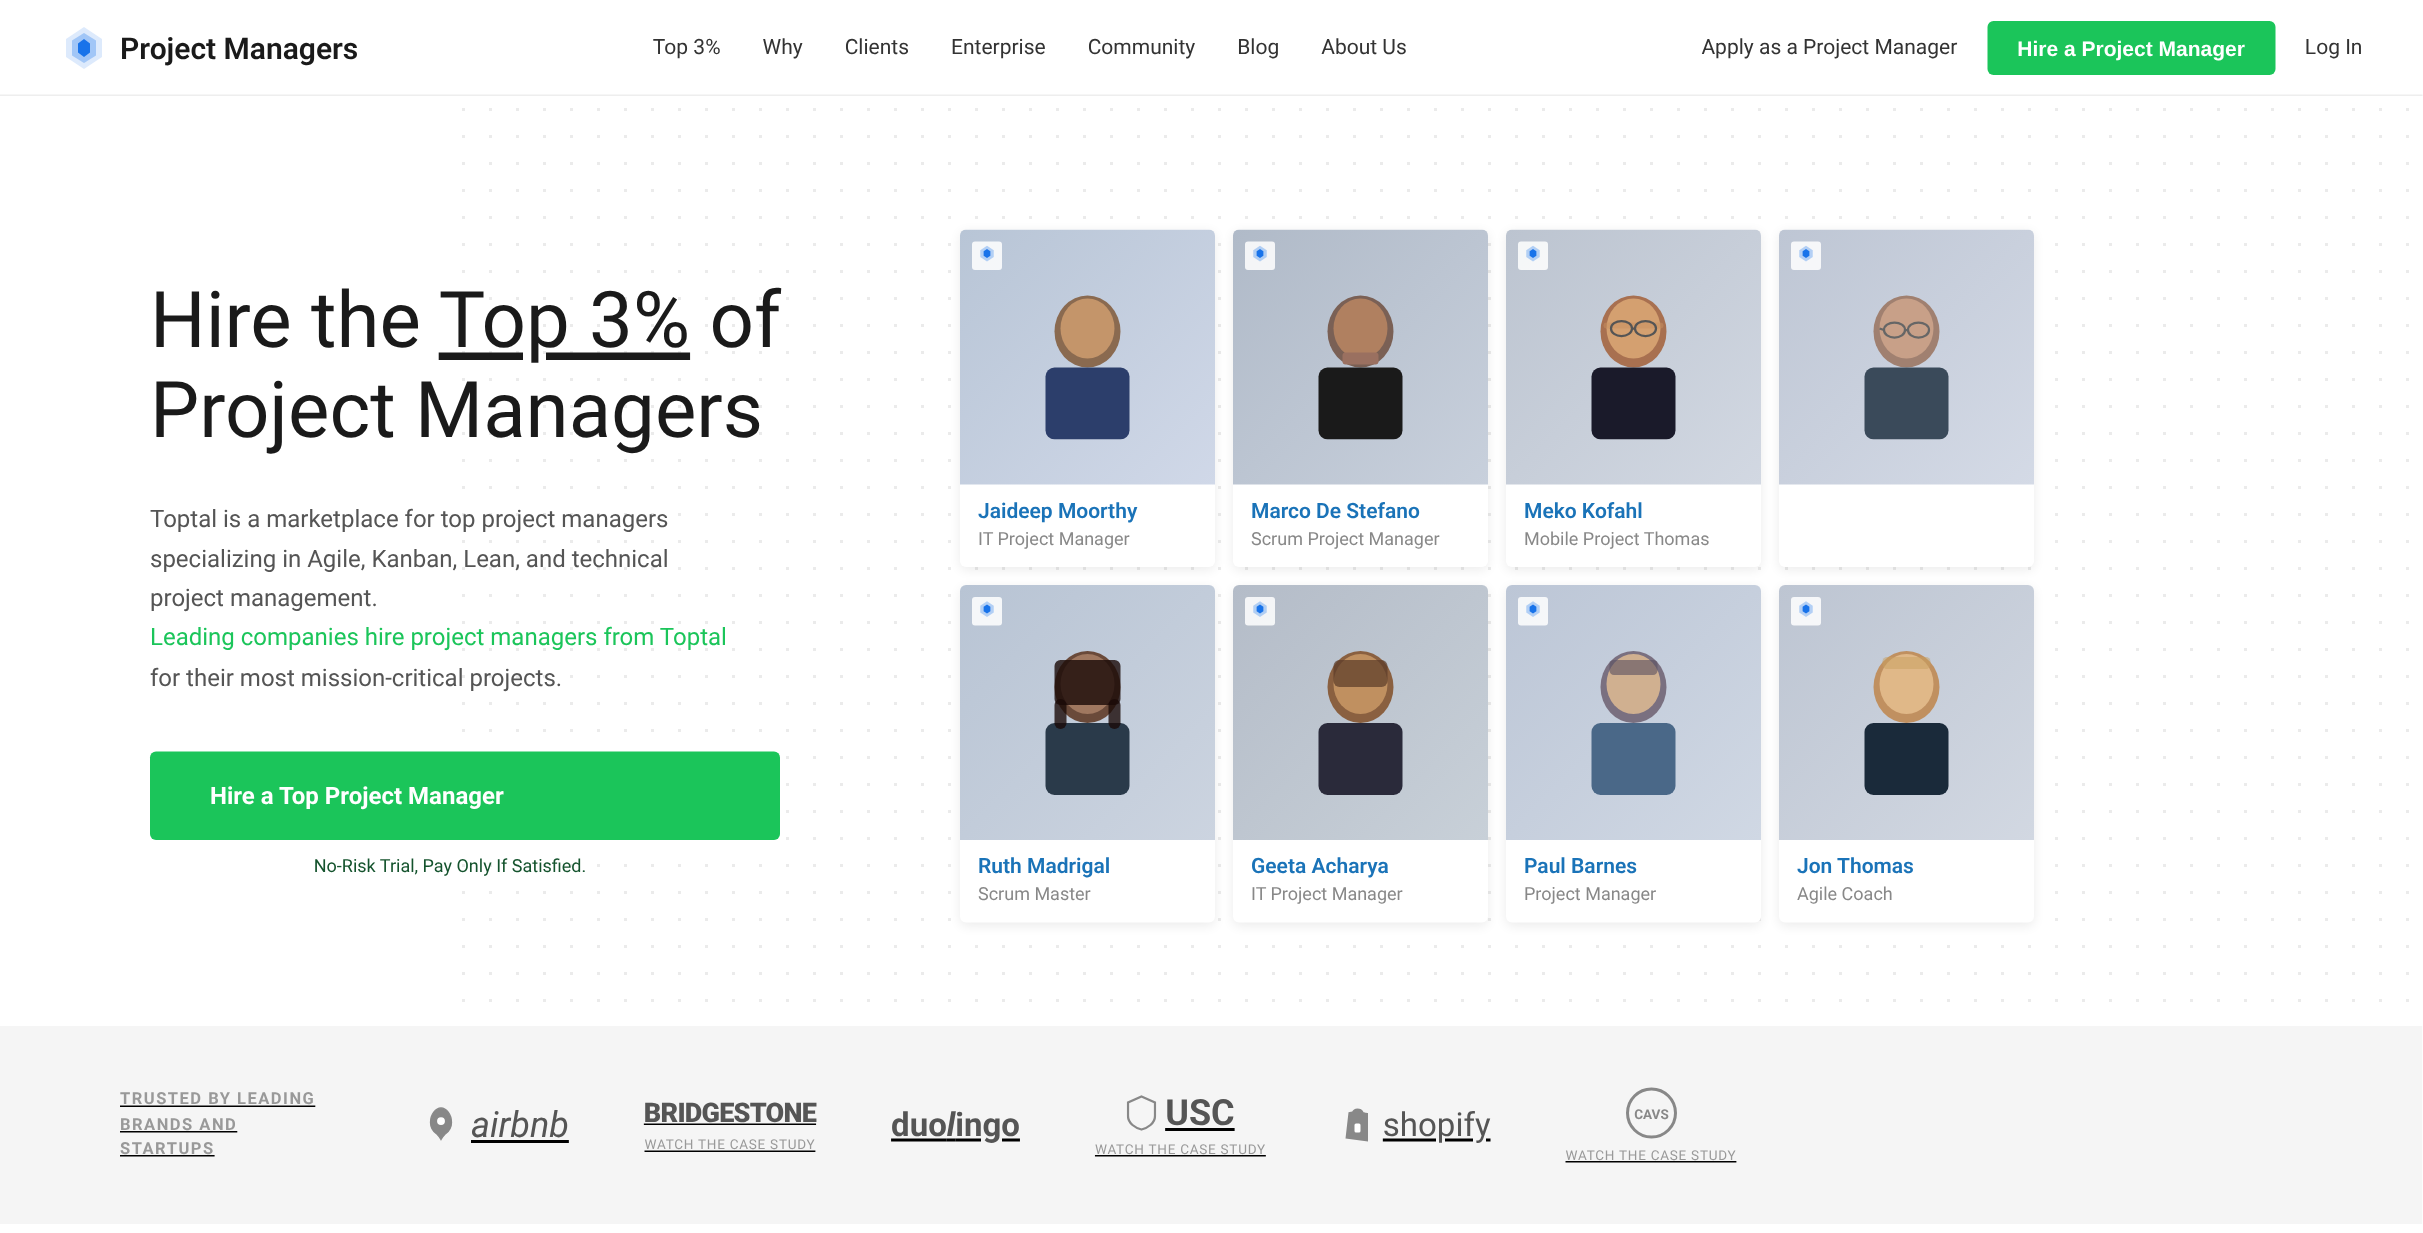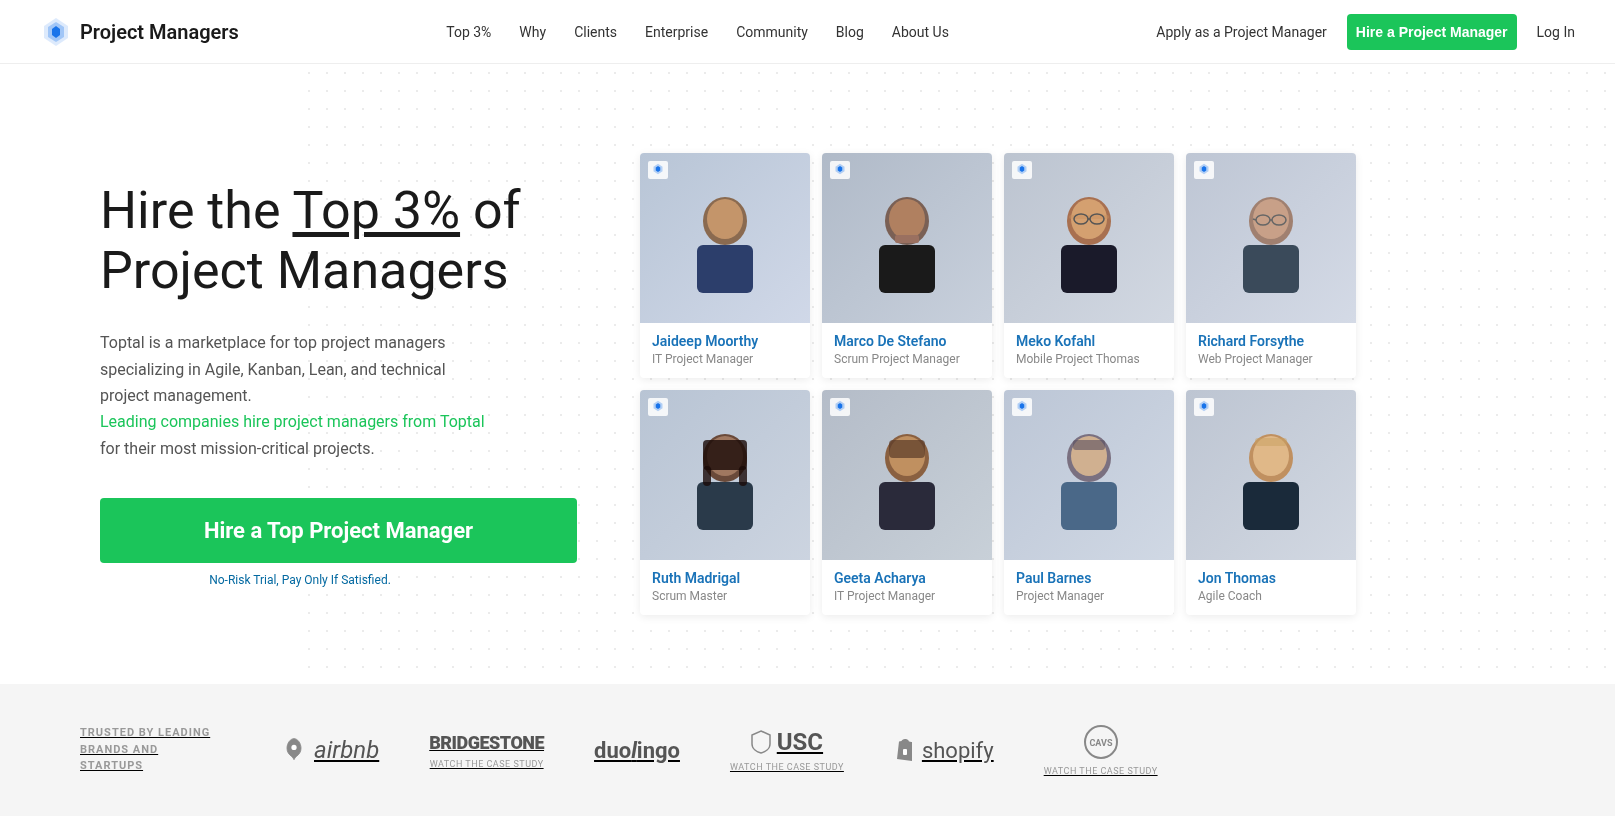--- a/index.html
+++ b/index.html
@@ -14,44 +14,44 @@
     .nav-logo { display: flex; align-items: center; gap: 8px; text-decoration: none; }
     .nav-logo-icon {
       width: 32px; height: 32px;
     }
     .nav-logo-text { font-size: 20px; font-weight: 600; color: #1a1a1a; }
     .nav-links { display: flex; align-items: center; gap: 28px; }
     .nav-links a { text-decoration: none; color: #333; font-size: 14px; }
     .nav-right { display: flex; align-items: center; gap: 20px; }
     .nav-apply { text-decoration: none; color: #333; font-size: 14px; }
     .nav-hire-btn {
-      background: #1bc55a; color: #fff; border: none; padding: 10px 9px;
+      background: #1bc55a; color: #fff; border: none; padding: 10px 20px;
       border-radius: 4px; font-size: 14px; font-weight: 600; cursor: pointer;
     }
     .nav-login { text-decoration: none; color: #333; font-size: 14px; }
 
     
     .hero {
       display: flex; align-items: center;
       padding: 60px 40px 40px 100px;
       min-height: 620px;
       position: relative;
       background: #fff;
     }
     .hero-left { flex: 0 0 500px; z-index: 2; }
     .hero-title { font-size: 52px; line-height: 1.15; font-weight: 400; color: #1a1a1a; margin-bottom: 30px; }
     .hero-title .underline { text-decoration: underline; text-underline-offset: 4px; }
     .hero-desc { font-size: 16px; line-height: 1.65; color: #555; margin-bottom: 36px; max-width: 420px; }
     .hero-desc a { color: #1bc55a; text-decoration: none; }
     .hero-cta-btn {
       display: block; background: #1bc55a; color: #fff; border: none;
-      padding: 20px 40px; border-radius: 4px; font-size: 22px; font-weight: 700;
-      cursor: pointer; width: 477px; text-align: center; text-decoration: none;
-    }
-    .hero-cta-sub { font-size: 12px; color: #0369a1; margin-top: 10px; text-align: center; width: 400px; }
+      padding: 20px 40px; border-radius: 4px; font-size: 16px; font-weight: 700;
+      cursor: pointer; width: 420px; text-decoration: none;
+    }
+    .hero-cta-sub { font-size: 12px; color: #14532d; margin-top: 10px; text-align: center; width: 400px; }
 
     
     .hero-right {
       flex: 1; display: grid;
       grid-template-columns: repeat(4, 170px);
       grid-template-rows: repeat(2, auto);
       gap: 12px;
       position: relative;
       padding-left: 40px;
     }
@@ -227,24 +227,20 @@
           <line x1="39" y1="37" x2="41" y2="37" stroke="#666" stroke-width="1.5"></line>
           <line x1="25" y1="37" x2="22" y2="36" stroke="#666" stroke-width="1.5"></line>
         </svg>
       </div>
       <div class="pm-badge">
         <svg width="12" height="12" viewBox="0 0 32 32">
             <polygon points="16,2 28,10 28,22 16,30 4,22 4,10" fill="#1873ea" opacity="0.3"></polygon>
             <polygon points="16,8 22,12 22,20 16,24 10,20 10,12" fill="#1873ea"></polygon>
           </svg>
       </div>
-      <div class="pm-info">
-        <div class="pm-name">Richard Forsythe</div>
-        <div class="pm-role">Web Project Manager</div>
-      </div>
     </div>
 
     <div class="pm-card">
       <div class="face" style="background:linear-gradient(135deg,#b8c4d4,#ccd4e0);">
         <svg width="80" height="110" viewBox="0 0 80 110">
           <ellipse cx="40" cy="38" rx="22" ry="24" fill="#6a4a3a"></ellipse>
           <rect x="12" y="62" width="56" height="48" rx="6" fill="#2a3a4a"></rect>
           <ellipse cx="40" cy="36" rx="18" ry="20" fill="#a07860"></ellipse>
 
           <rect x="18" y="20" width="44" height="30" rx="4" fill="#1a0a08" opacity="0.8"></rect>

